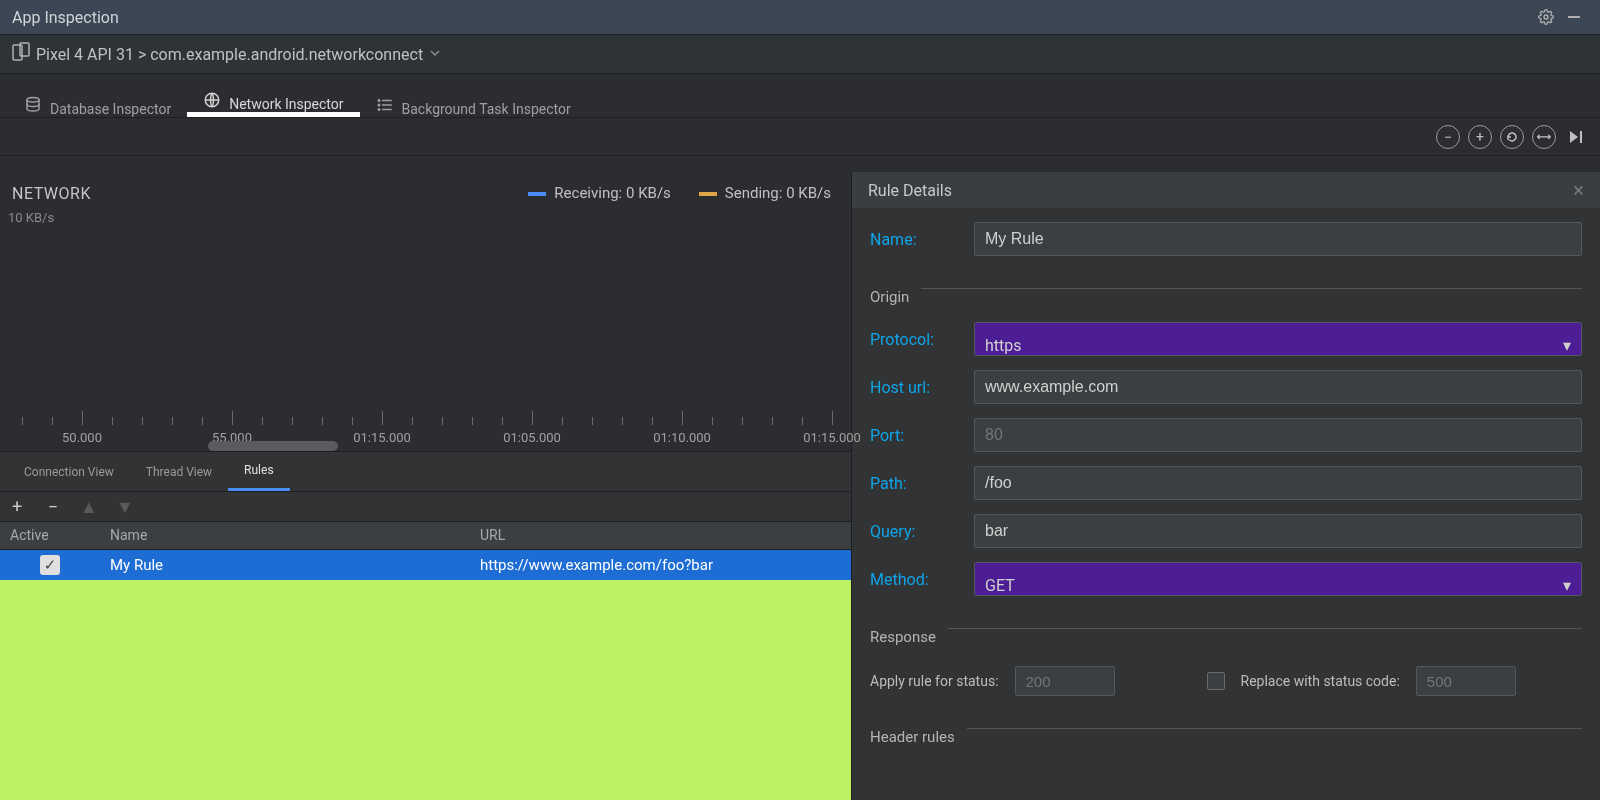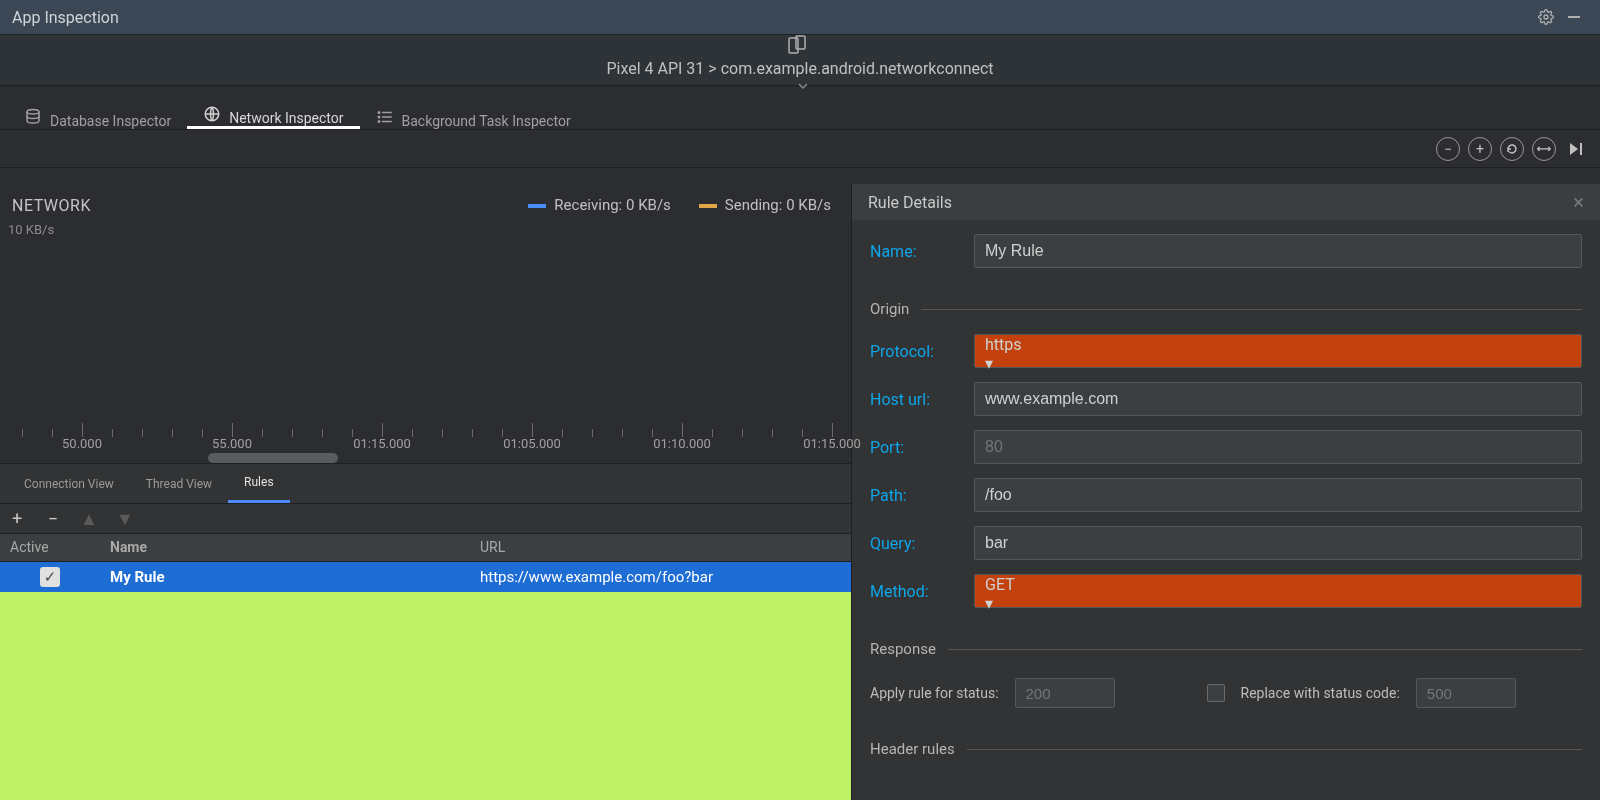--- a/index.html
+++ b/index.html
@@ -15,48 +15,47 @@
 .titlebar {
   height: 34px;
   background: #3b4754;
   display: flex; align-items: center;
   padding: 0 12px;
 }
 .titlebar .title { color: #d0d4d8; flex: 1; font-size: 16px; }
 .titlebar .icon-btn { width: 28px; height: 28px; display: flex; align-items:center; justify-content:center; color:#b0b0b0; cursor:pointer; }
 
 .breadcrumb-row {
-  height: 52px;
+  height: 40px;
   background: #2e3338;
   display: flex; align-items: center;
   padding: 0 12px;
   border-top: 1px solid #1e1f22;
   border-bottom: 1px solid #1e1f22;
-  flex-direction: column;
 }
 .breadcrumb-row .device-icon { margin-right: 6px; color:#b0b0b0; }
 .breadcrumb-row .text { color:#c0c0c0; font-size:16px; }
 .breadcrumb-row .chev { margin-left:6px; color:#8a8a8a; }
 
 .tab-row {
   height: 44px;
   background: #2b2d30;
   display: flex; align-items: stretch;
   padding: 0 8px;
   border-bottom: 1px solid #1e1f22;
 }
 .tab-row .tab {
   display: flex; align-items: flex-end;
   padding: 0 16px;
   color: #a0a0a0;
   font-size: 14px;
   gap: 8px;
   cursor:pointer;
 }
-.tab-row .tab.active { color: #d8d8d8; border-bottom: 3px solid #ffffff; }
+.tab-row .tab.active { color: #d8d8d8; border-bottom: 5px solid #ffffff; }
 
 .toolbar-right {
   height: 38px;
   display:flex; justify-content:flex-end; align-items:center;
   padding: 0 12px;
   gap:8px;
   border-bottom:1px solid #1e1f22;
 }
 .round-btn {
   width:24px; height:24px;
@@ -80,51 +79,51 @@
   border-bottom:1px solid #1e1f22;
 }
 .chart-header { position:absolute; top:12px; left:12px; color:#c5c5c5; font-size:16px; letter-spacing:0.5px;}
 .chart-yaxis { position:absolute; top:38px; left:8px; color:#8a8a8a; font-size:13px; }
 .chart-legend { position:absolute; top:12px; right:20px; display:flex; gap:28px; color:#c0c0c0; font-size:15px;}
 .legend-swatch { display:inline-block; width:18px; height:4px; margin-right:8px; vertical-align:middle; }
 .timeline { position:absolute; bottom:6px; left:0; right:0; height:40px; }
 .timeline .ticks { position:relative; height:100%; }
 .tick { position:absolute; bottom:20px; width:1px; height:8px; background:#6a6a6a; }
 .tick.major { height:14px; }
-.tick-label { position:absolute; bottom:6px; transform:translateX(-50%); color:#a0a0a0; font-size:13px; white-space:nowrap; }
+.tick-label { position:absolute; bottom:0; transform:translateX(-50%); color:#a0a0a0; font-size:13px; white-space:nowrap; }
 .timeline-thumb { position:absolute; bottom:-6px; height:10px; background:#595b5e; border-radius:5px; }
 
 .lower-tabs { height:40px; display:flex; align-items:stretch; padding:0 8px; background:#313335; border-bottom:1px solid #1e1f22;}
 .lower-tabs .tab { display:flex; align-items:center; padding:0 16px; color:#9a9a9a; font-size:12px; cursor:pointer;}
 .lower-tabs .tab.active { color:#e0e0e0; border-bottom:3px solid #4b8df8; }
 
 .rules-toolbar { height:30px; display:flex; align-items:center; padding:0 8px; gap:18px; background:#313335; border-bottom:1px solid #1e1f22;}
 .rules-toolbar .tbtn { color:#c8c8c8; font-size:18px; cursor:pointer; width:18px; text-align:center;}
 .rules-toolbar .tbtn.disabled { color:#5a5a5a; cursor:default; }
 
 .rules-table { flex:1; background:#bef264; }
 .rules-table .thead { display:flex; height:28px; background:#3c3f41; color:#a8a8a8; font-size:14px; border-bottom:1px solid #1e1f22;}
 .col-active{ width:100px; padding:5px 10px;}
-.col-name{ width:370px; padding:5px 10px;font-weight:bold;}
+.col-name{ width:370px; padding:5px 10px;}
 .col-url{ flex:1; padding:5px 10px;}
 .rules-table .row { display:flex; height:30px; align-items:center; font-size:15px;}
 .rules-table .row.selected { background:#1e6dd4; color:#fff;}
 .checkbox { width:20px; height:20px; background:#e0e0e0; border-radius:3px; display:inline-flex; align-items:center; justify-content:center; color:#444; font-size:15px; margin-left:30px;}
 
 .details-header { height:36px; background:#3b3e40; display:flex; align-items:center; padding:0 16px; color:#c8c8c8; font-size:16px;}
 .details-header .spacer{flex:1;}
 .details-body { padding: 14px 18px; display:flex; flex-direction:column; gap:14px; overflow:auto;}
 .form-row { display:flex; align-items:center; gap:10px; }
 .form-row label { width:94px; color:#0ea5e9; font-size:16px;}
 .form-row input[type=text], .form-row .select {
   flex:1; height:34px; background:#3c3f41; border:1px solid #55585b;
   color:#d0d0d0; padding:0 10px; font-size:16px; border-radius:2px;
 }
-.form-row .select { display:flex; align-items:flex-start; justify-content:space-between; cursor:pointer; background:#c2410c;flex-direction:column;}
-.section-div { display:flex; align-items:center; gap:12px; margin-top:18px; margin-bottom:2px;}
+.form-row .select { display:flex; align-items:flex-end; justify-content:space-between; cursor:pointer; background:#4c1d95;}
+.section-div { display:flex; align-items:flex-start; gap:12px; margin-top:18px; margin-bottom:2px;}
 .section-div .label { color:#b4b4b4; font-size:15px;}
 .section-div .line { flex:1; height:1px; background:#555;}
 .inline-row { display:flex; align-items:center; gap:16px; margin-top:4px;}
 .inline-row label { color:#bcbcbc; font-size:14px; }
 .inline-row input.small { width:100px; height:30px; background:#3c3f41; border:1px solid #55585b; color:#8a8a8a; padding:0 10px; font-size:15px; border-radius:2px;}
 .inline-row .cb { width:18px; height:18px; background:#3c3f41; border:1px solid #6a6a6a; border-radius:2px; display:inline-block;}
 </style>
 </head>
 <body>
 

